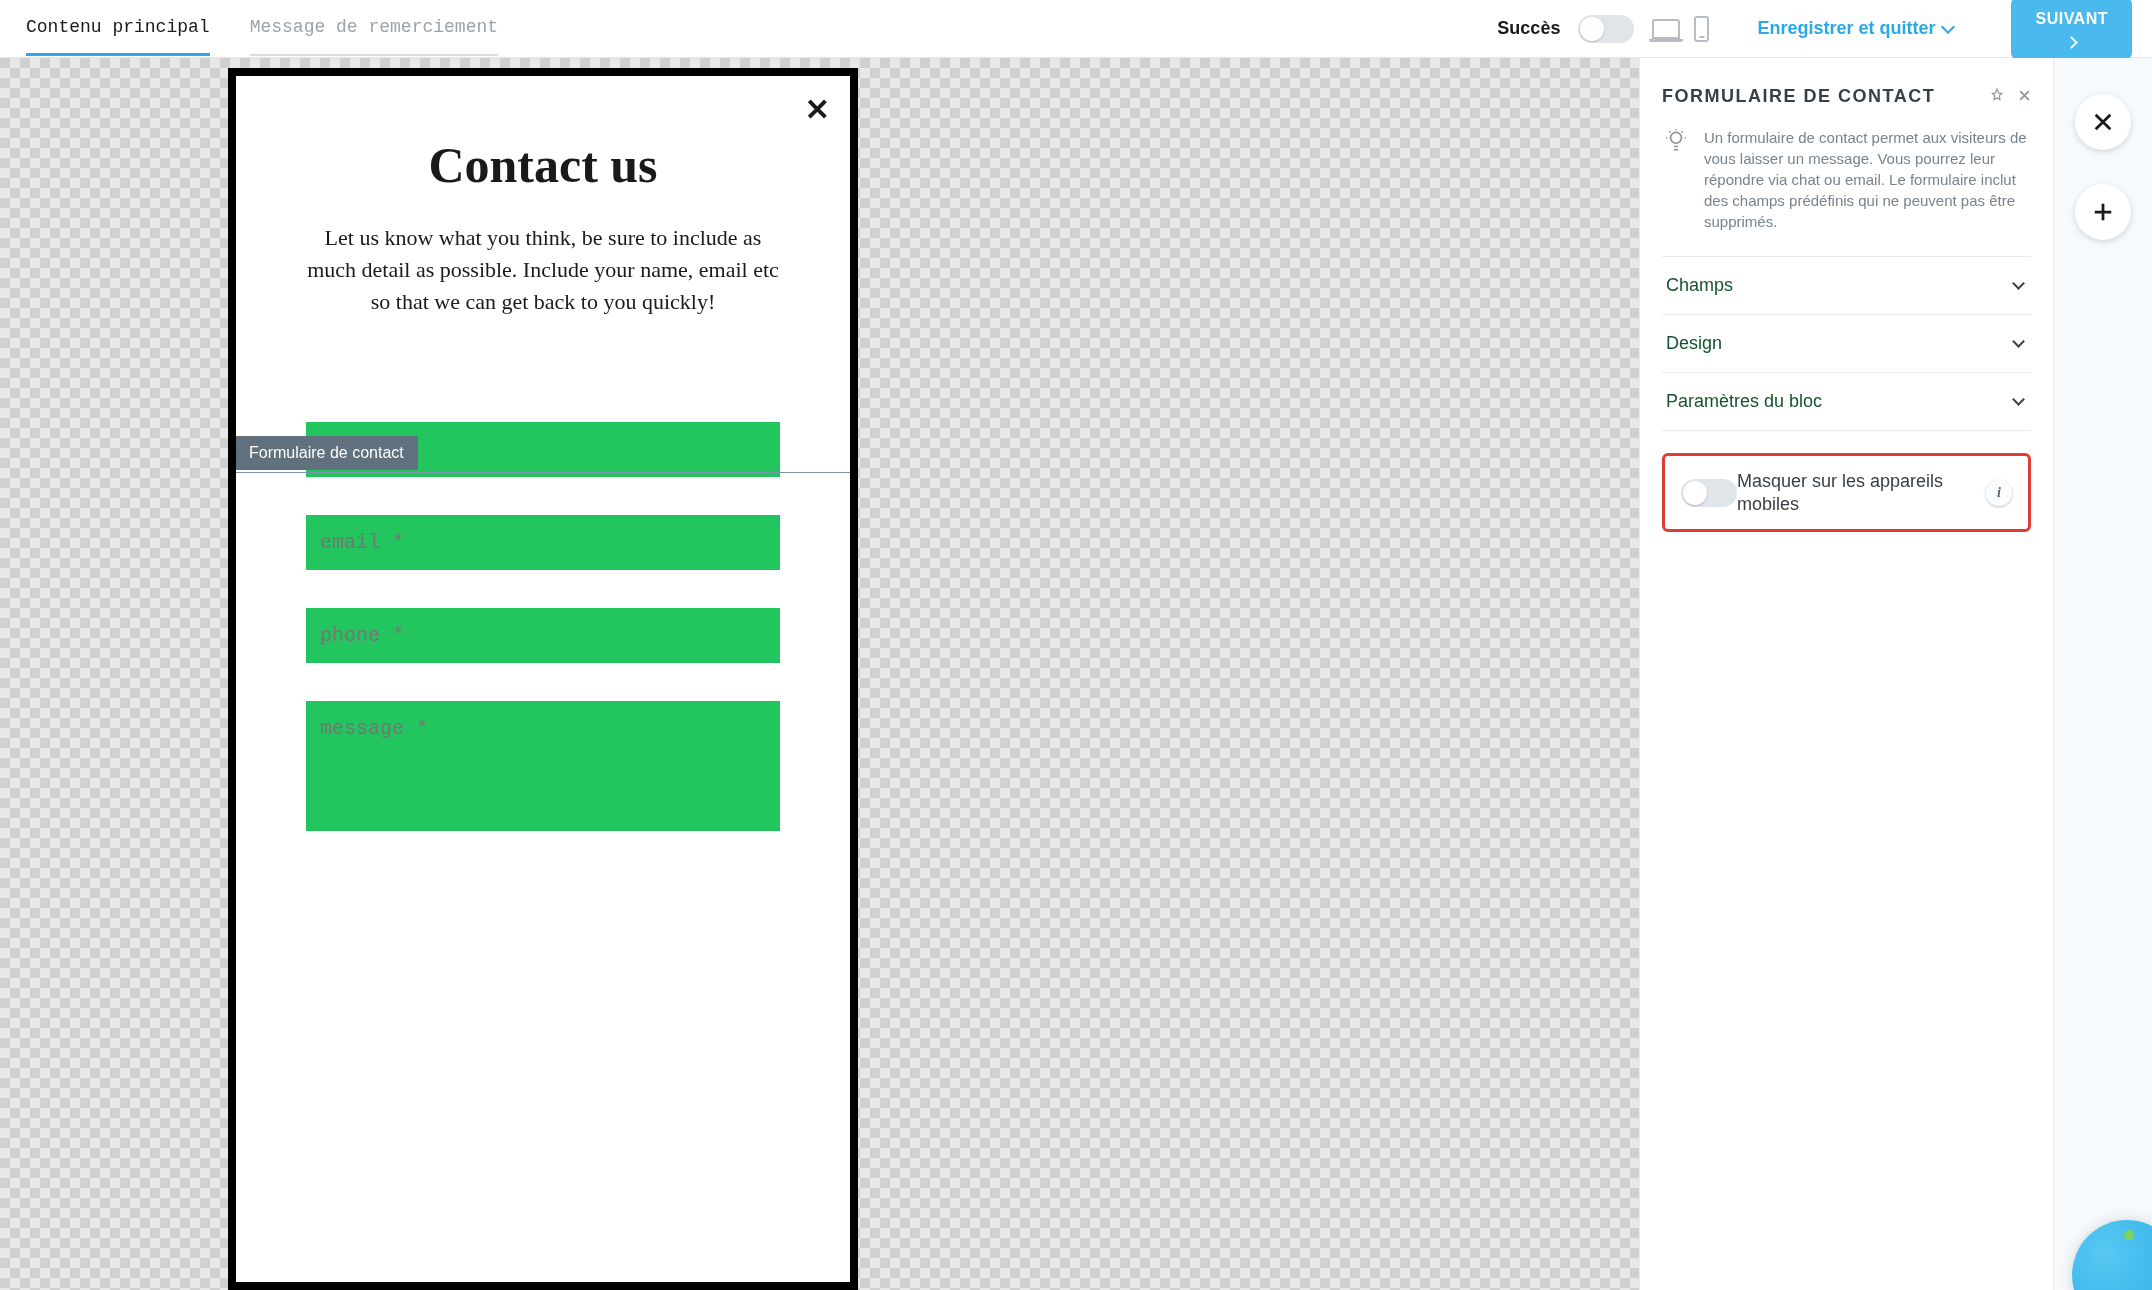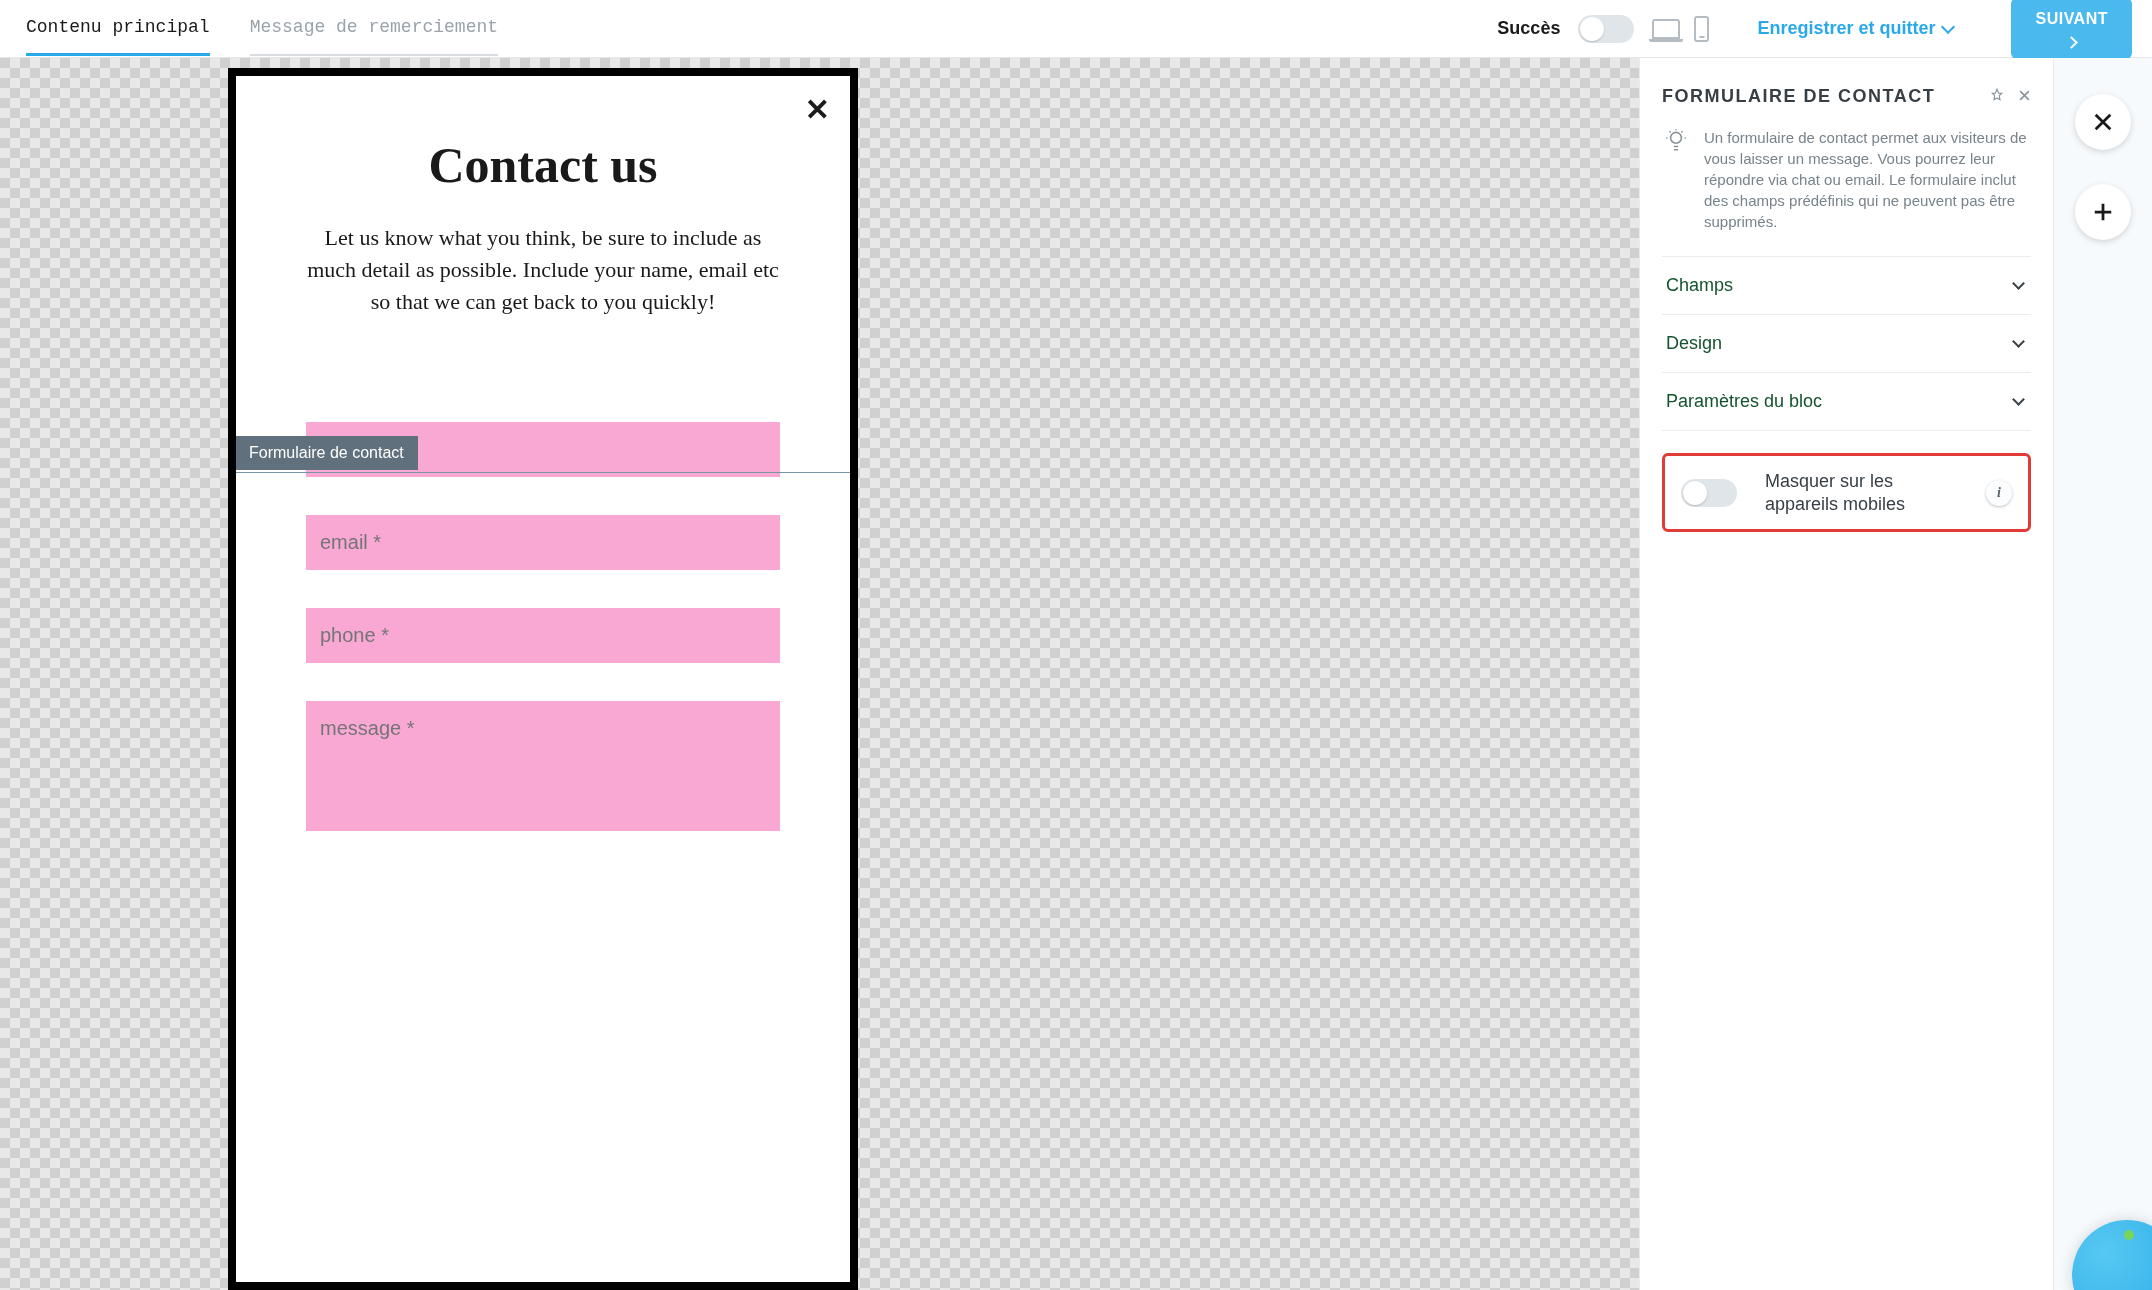--- a/index.html
+++ b/index.html
@@ -47,40 +47,40 @@
   .preview-frame { background: #fff; border: 8px solid #000; margin-left: 228px; width: 630px; min-height: 100%; position: relative; overflow: hidden; }
   .preview-close { position: absolute; top: 16px; right: 20px; font-size: 30px; font-weight: 700; cursor: pointer; }
   .preview-inner { padding: 60px 40px 20px; text-align: center; font-family: Georgia, "Times New Roman", serif; }
   .contact-title { font-size: 50px; font-weight: 700; color: #1a1a1a; margin-bottom: 28px; }
   .contact-desc { font-size: 22px; line-height: 1.45; color: #1a1a1a; max-width: 480px; margin: 0 auto 24px; }
   .form-divider { border-top: 1px solid #7a93a5; width: 100%; position: absolute; left: 0; top: 396px; }
 
   .element-tag { position: absolute; left: -1px; top: 360px; background: #60707c; color: #fff; padding: 8px 14px; font-size: 16px; font-family: -apple-system, Arial, sans-serif; }
 
   .form-fields { padding: 60px 70px 0; }
-  .field { width: 100%; background: #f9a8d4; border: none; padding: 16px 14px; font-size: 20px; color: #2b3b46; margin-bottom: 38px; font-family: Liberation Sans, sans-serif; }
+  .field { width: 100%; background: #22c55e; border: none; padding: 16px 14px; font-size: 20px; color: #2b3b46; margin-bottom: 38px; font-family: Liberation Mono, monospace; }
   .field.textarea { height: 130px; resize: none; }
 
   
   .sidepanel { width: 415px; background: #fff; border-left: 1px solid #e8ecef; border-right: 1px solid #e8ecef; padding: 28px 22px 0 22px;}
   .sp-header { display: flex; align-items: center; justify-content: space-between; }
   .sp-title { font-size: 18px; font-weight: 700; letter-spacing: 1.5px; color: #373f45; text-transform: uppercase; }
   .sp-actions { display: flex; align-items: center; gap: 14px; color: #8a939a; }
   .sp-close-x { cursor: pointer; }
   .sp-pin { cursor: pointer; }
 
   .sp-tip { display: flex; gap: 14px; padding: 20px 0 24px; color: #78838b; font-size: 15px; line-height: 1.4; border-bottom: 1px solid #e8ecef; }
   .bulb { flex-shrink: 0; width: 28px; text-align: center; font-size: 20px; }
 
   .accordion { border-bottom: 1px solid #e8ecef; }
   .acc-row { display: flex; align-items: center; justify-content: space-between; padding: 18px 4px; cursor: pointer; }
   .acc-label { font-size: 18px; color: #14532d; }
   .acc-chev { width: 9px; height: 9px; border-right: 2px solid #373f45; border-bottom: 2px solid #373f45; transform: rotate(45deg); margin-right: 4px; margin-top: -4px; }
 
-  .highlight-box { margin-top: 22px; border: 3px solid #e03b36; border-radius: 6px; padding: 14px 16px; display: flex; align-items: center; gap: 28px; }
+  .highlight-box { margin-top: 22px; border: 3px solid #e03b36; border-radius: 6px; padding: 14px 16px; display: flex; align-items: center; gap: 0; }
   .hide-toggle { flex-shrink: 0; }
   .hide-text { font-size: 18px; color: #373f45; flex: 1; line-height: 1.25; }
   .info-btn { width: 26px; height: 26px; border-radius: 50%; background: #fcfdff; box-shadow: 0 1px 3px rgba(0,0,0,0.25); display: flex; align-items: center; justify-content: center; font-style: italic; font-family: Georgia, serif; color: #55616b; cursor: pointer; font-size: 14px; font-weight: 600; }
 
   
   .rail { width: 98px; background: #f7fafc; position: relative; padding-top: 36px; display: flex; flex-direction: column; align-items: center; gap: 34px; }
   .rail-btn { width: 56px; height: 56px; border-radius: 50%; background: #fff; box-shadow: 0 2px 6px rgba(0,0,0,0.15); display: flex; align-items: center; justify-content: center; cursor: pointer; }
   .rail-x svg, .rail-plus svg { width: 22px; height: 22px; }
 
   .corner-blob { position: absolute; right: -30px; bottom: -40px; width: 110px; height: 110px; border-radius: 50%; background: radial-gradient(circle at 30% 30%, #57c9f2, #2aa9e8); box-shadow: 0 0 14px rgba(0,0,0,0.15); }

